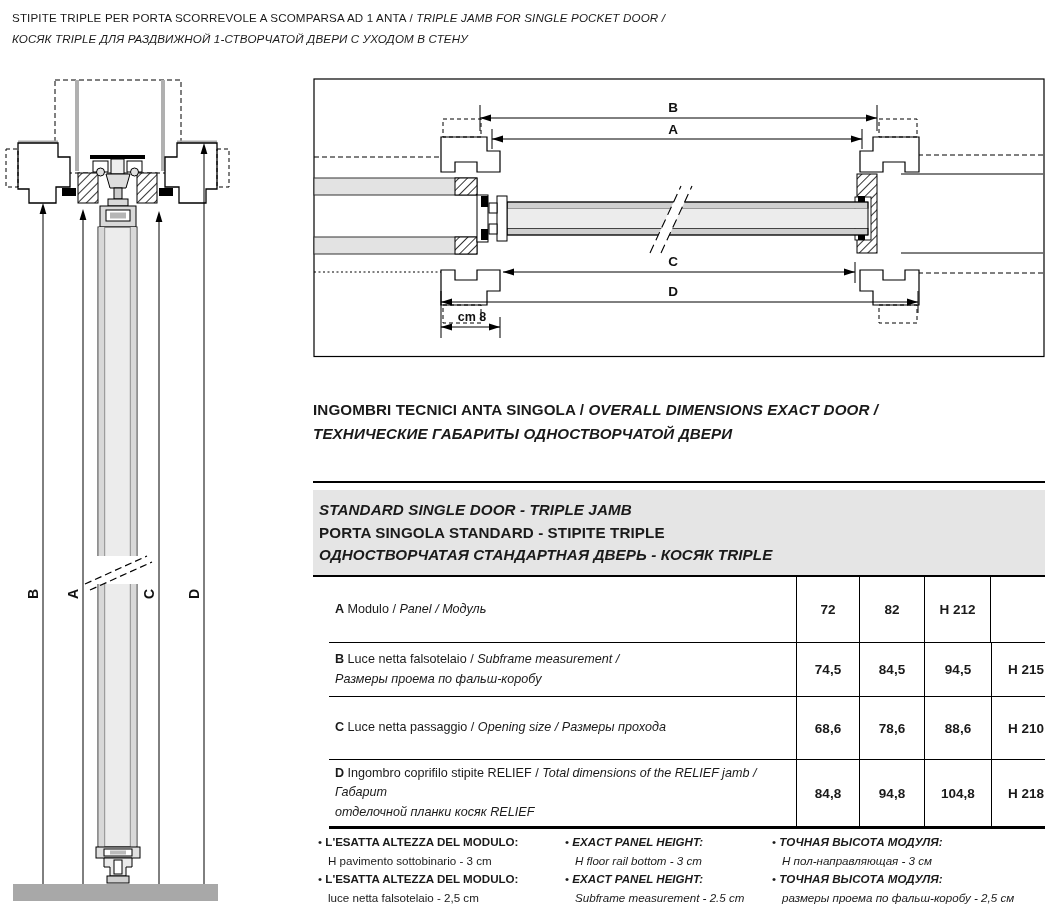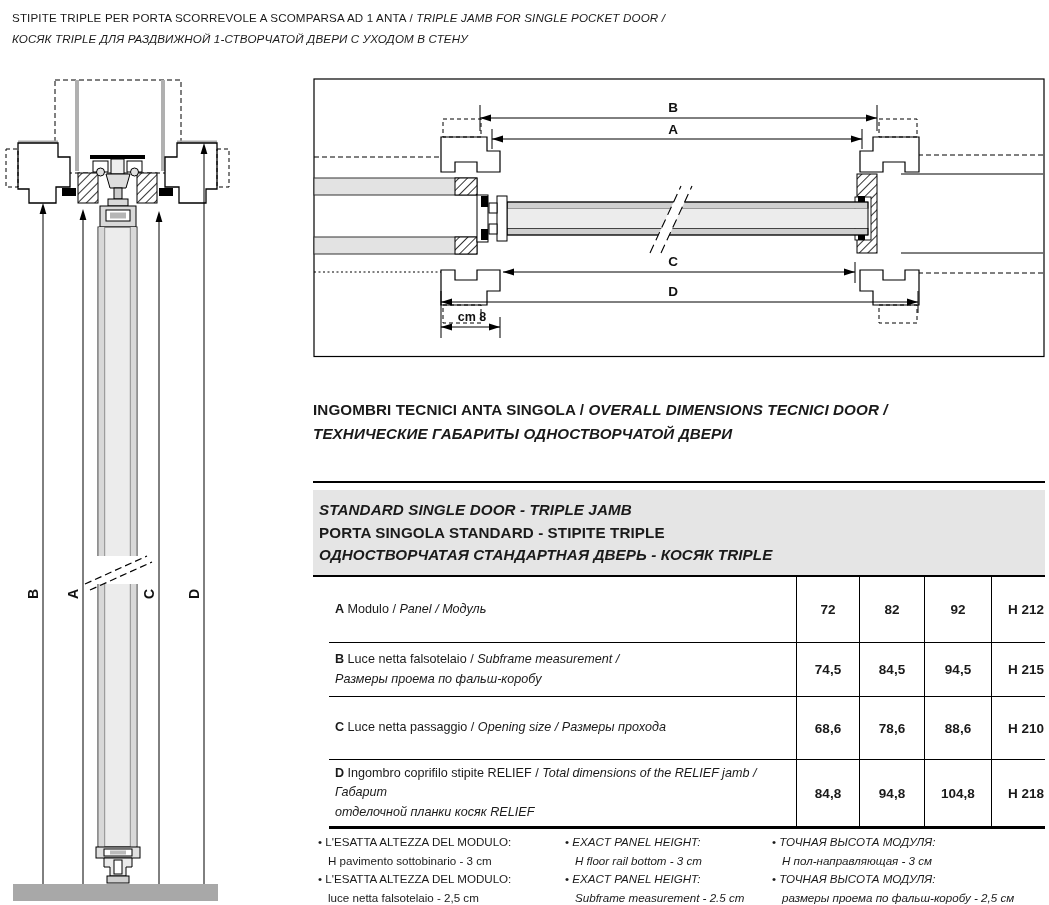--- a/index.html
+++ b/index.html
@@ -21,21 +21,21 @@
   .tlabel .line2:empty{display:none;}
   .tlabel .line2{display:block;}
   .tval{height:100%;display:flex;align-items:center;justify-content:center;
         border-left:1.5px solid #000;font-weight:bold;font-size:13.5px;box-sizing:border-box;}
   .tval.rightmost{border-right:1.5px solid #000;}
   
   .notes-col{position:absolute;top:833px;font-size:11.6px;line-height:18.6px;}
   #notes-col-it{left:318px;width:240px;}
   #notes-col-en{left:565px;width:202px;}
   #notes-col-ru{left:772px;width:274px;}
-  .nt{font-weight:normal;margin-top:45px;}
+  .nt{font-weight:bold;margin-top:45px;}
   .nd{padding-left:10px;}
   .notes-col.italic .nt,.notes-col.italic .nd{font-style:italic;}
   
   svg{position:absolute;}
   svg text{font-family:"Liberation Sans",sans-serif;font-weight:bold;fill:#111;}
   .dimtext{font-size:14px;}
   .dimtext2{font-size:13.5px;}
   .cmtext{font-size:12.5px;}
 </style>
 </head>
@@ -233,41 +233,40 @@
       <polygon points="500,327 489,323.6 489,330.4" fill="#000" stroke="none"></polygon>
     </g>
     <text class="dimtext2" x="673" y="112" text-anchor="middle">B</text>
     <text class="dimtext2" x="673" y="134" text-anchor="middle">A</text>
     <text class="dimtext2" x="673" y="266" text-anchor="middle">C</text>
     <text class="dimtext2" x="673" y="296" text-anchor="middle">D</text>
     <text class="cmtext" x="472" y="321" text-anchor="middle">cm 8</text>
   </svg>
 
   <div id="section-heading">
-    <div><span>INGOMBRI TECNICI ANTA SINGOLA / </span><i>OVERALL DIMENSIONS TECNICI DOOR /</i></div>
+    <div><span>INGOMBRI TECNICI ANTA SINGOLA / </span><i>OVERALL DIMENSIONS EXACT DOOR /</i></div>
     <div><i>ТЕХНИЧЕСКИЕ ГАБАРИТЫ ОДНОСТВОРЧАТОЙ ДВЕРИ</i></div>
   </div>
 
   <div id="table-toprule"></div>
   <div id="table-header">
     <div><i>STANDARD SINGLE DOOR - TRIPLE JAMB</i></div>
     <div>PORTA SINGOLA STANDARD - STIPITE TRIPLE</div>
     <div><i>ОДНОСТВОРЧАТАЯ СТАНДАРТНАЯ ДВЕРЬ - КОСЯК TRIPLE</i></div>
   </div>
 
   <div id="table-body">
 
     <div class="trow" style="height:66px">
       <div class="tlabel">
         <b>A</b>
         <span>Modulo / </span><i>Panel / Модуль</i>
       </div>
       <div class="tval">72</div>
       <div class="tval">82</div>
-      <div class="tval">92</div>
       <div class="tval rightmost">H 212</div>
     </div>
 
     <div class="trow" style="height:54px">
       <div class="tlabel">
         <b>B</b>
         <span>Luce netta falsotelaio / </span><i>Subframe measurement /</i><i class="line2">Размеры проема по фальш-коробу</i>
       </div>
       <div class="tval">74,5</div>
       <div class="tval">84,5</div>

